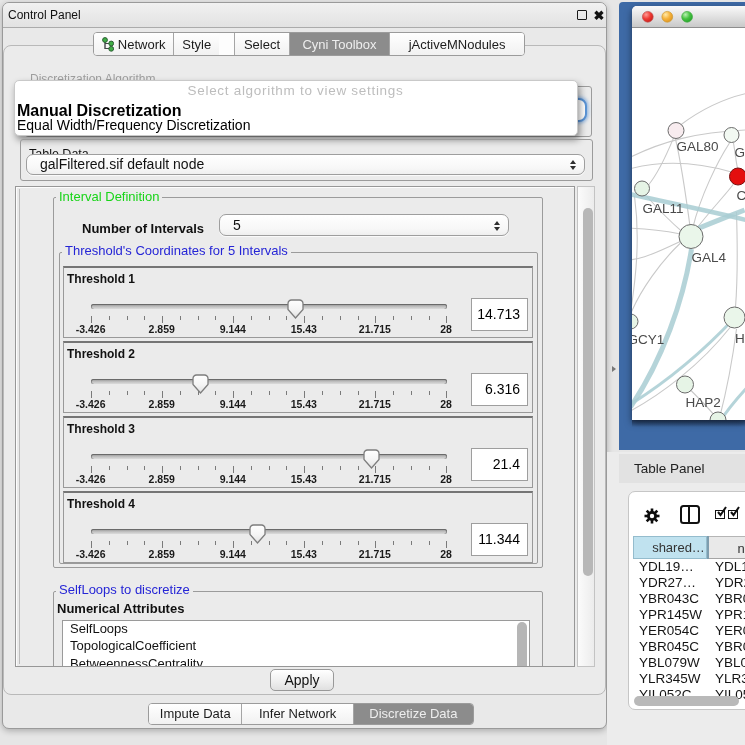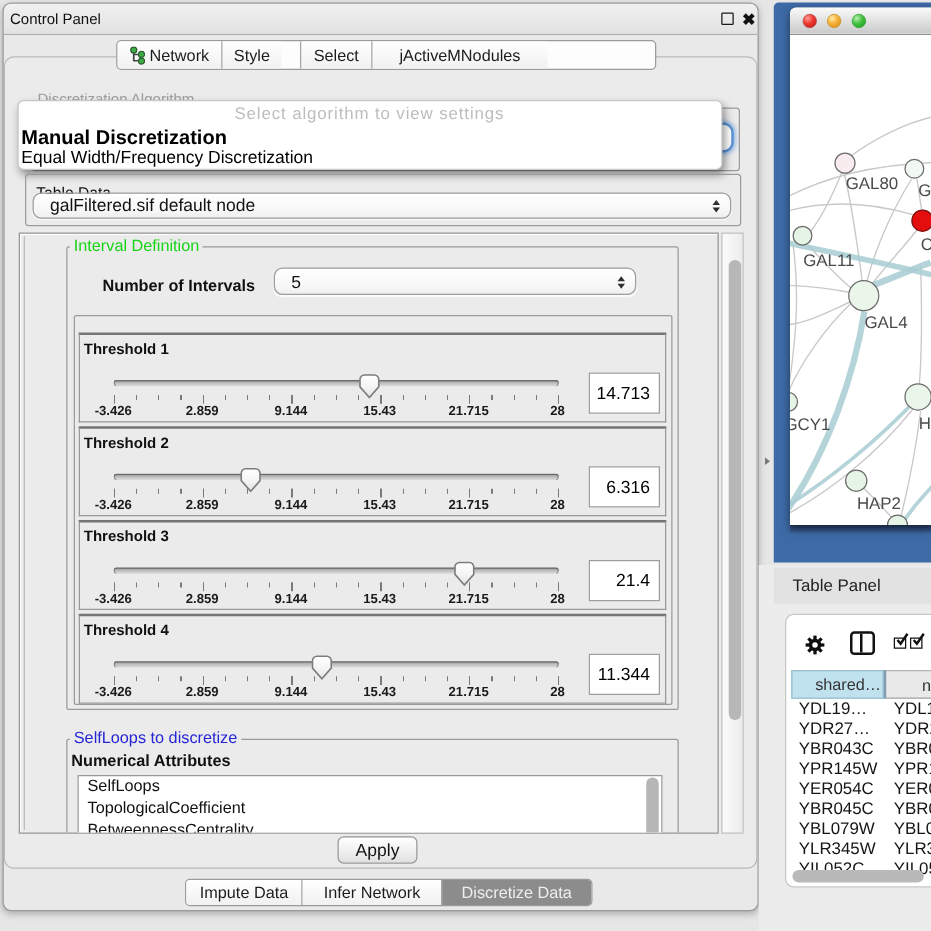--- a/index.html
+++ b/index.html
@@ -57,20 +57,21 @@
   <div class="tab" style="width:83px;"><svg width="12" height="15" viewBox="0 0 12 15" style="margin-right:4px;">
     <line x1="3" y1="4" x2="3" y2="12" stroke="#44464a" stroke-width="1.4"></line>
     <line x1="3" y1="6.5" x2="9" y2="6.5" stroke="#44464a" stroke-width="1.2"></line>
     <line x1="3" y1="11.5" x2="9" y2="11.5" stroke="#44464a" stroke-width="1.2"></line>
     <circle cx="3" cy="3" r="2.4" fill="#3fae46" stroke="#2c5e33" stroke-width="1"></circle>
     <circle cx="9.2" cy="6.5" r="2.4" fill="#3fae46" stroke="#2c5e33" stroke-width="1"></circle>
     <circle cx="9.2" cy="11.8" r="2.4" fill="#3fae46" stroke="#2c5e33" stroke-width="1"></circle>
   </svg>Network</div>
   <div class="tab" style="width:48px;">Style</div>
   <div class="tab" style="width:57px;margin-left:15px;">Select</div>
+  <div class="tab sel" style="width:105px;">Cyni Toolbox</div>
   <div class="tab" style="width:141px;">jActiveMNodules</div>
 </div>
 
 <div class="abs" style="left:30px; top:72px; font-size:12px; color:#9e9e9e;">Discretization Algorithm</div>
 <div class="abs grp" style="left:25px; top:86px; width:567px; height:51px;"></div>
 <div class="abs" style="left:30px; top:98px; width:557px; height:24px; border-radius:8px;
   background:#fff; border:2.5px solid #5b94d6; box-shadow:0 0 3.5px 1.5px rgba(90,150,220,.6);"></div>
 
 <div class="abs" style="left:13.5px; top:80px; width:564px; height:55.5px; background:#fff;
   border:1px solid #c9c9c9; border-radius:5px; box-shadow:2px 4px 7px rgba(0,0,0,.42);"></div>
@@ -99,20 +100,21 @@
   <div class="abs" style="left:82px; top:221px; font-size:13px; font-weight:bold; color:#111;">Number of Intervals</div>
   <div class="combo" style="left:219px; top:214px; width:290px; height:22px; font-size:14px;">
     <div class="ctext">5</div>
     <div class="arrows" style="right:7px; top:5.5px;">
           <div class="up"></div>
           <div class="dn"></div>
         </div>
   </div>
 
   <div class="abs" style="left:58.5px; top:252px; width:479px; height:312px; border:1px solid #9b9b9b; border-radius:2px;"></div>
+  <div class="gtitle" style="left:62px; top:243.5px; color:#2525d6; font-size:13px;">Threshold's Coordinates for 5 Intervals</div>
 
   <div class="tbox" style="top:266px;">
 <div class="tlabel">Threshold 1</div>
 <div class="track"></div>
 <div class="minor"></div>
         <div class="major"></div>
 <div class="slbl" style="left:27.1px;">-3.426</div>
 <div class="slbl" style="left:98.2px;">2.859</div>
 <div class="slbl" style="left:169.3px;">9.144</div>
 <div class="slbl" style="left:240.3px;">15.43</div>

